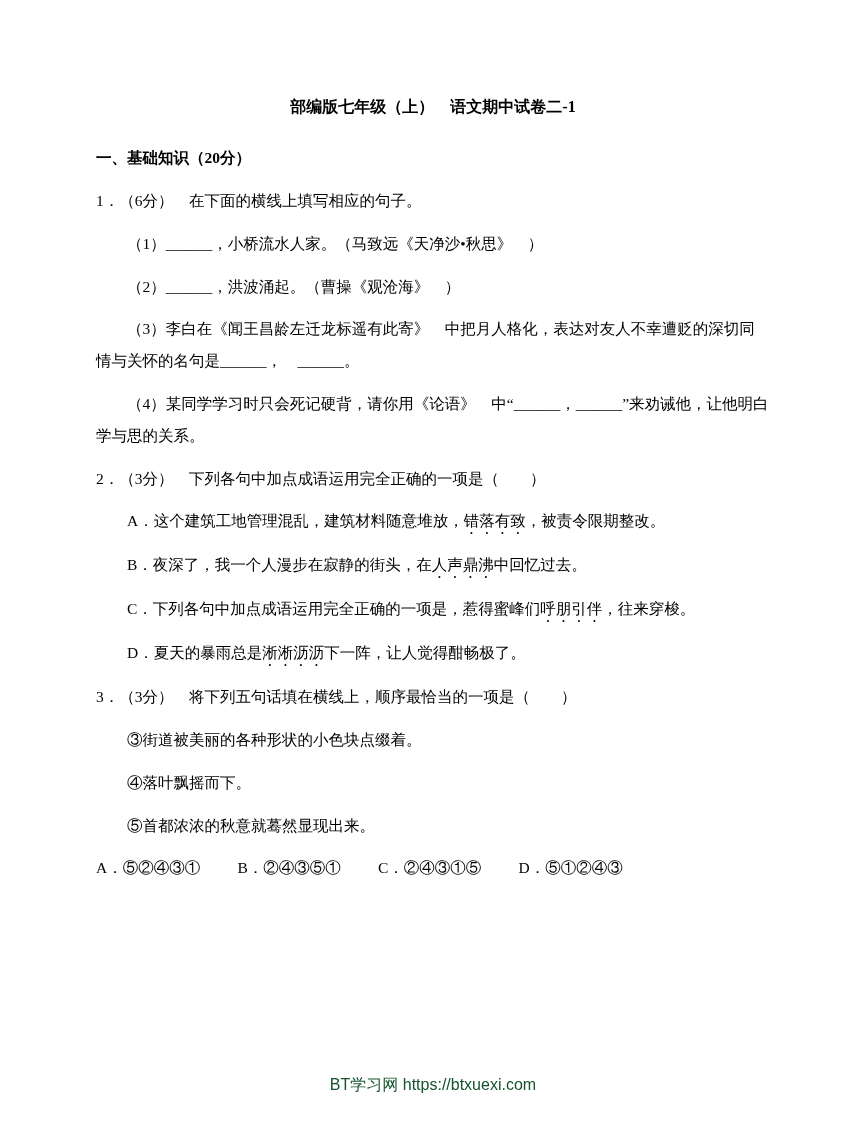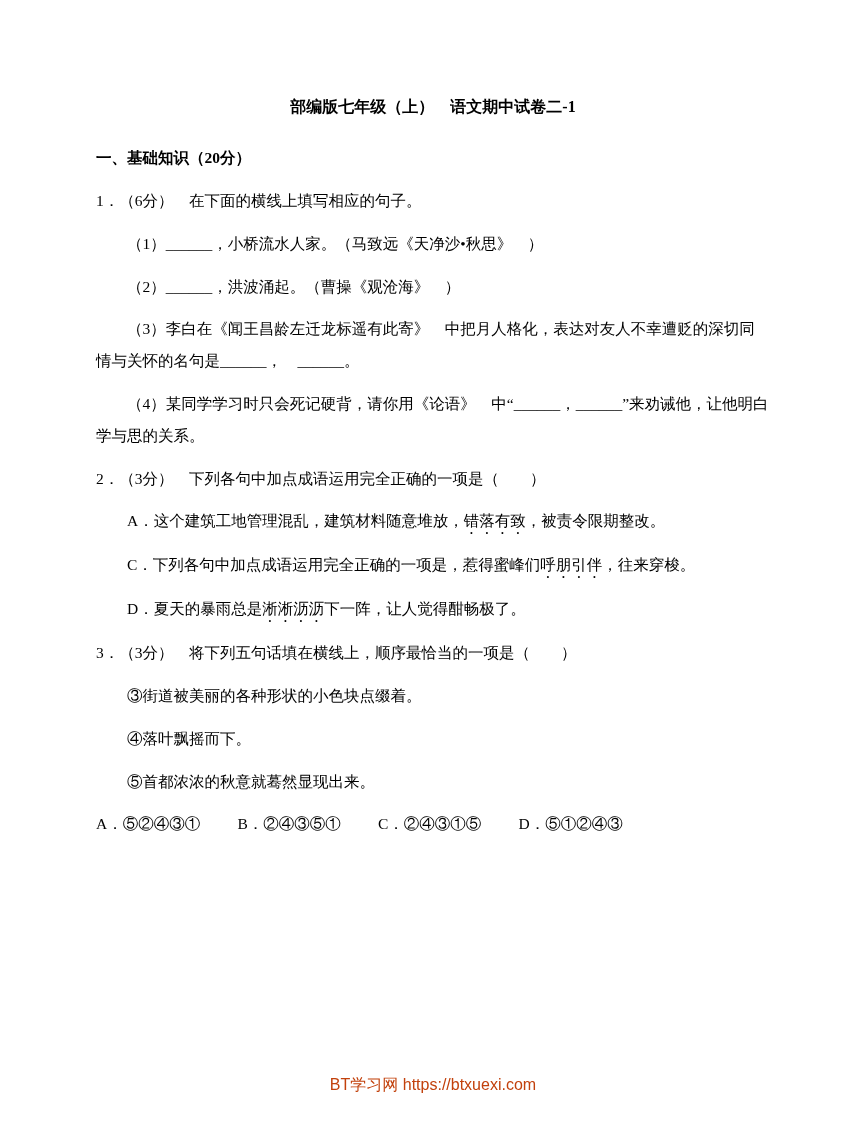--- a/index.html
+++ b/index.html
@@ -35,21 +35,21 @@
   }
   .answers { margin-top: 4px; }
   .answers span { margin-right: 2.4em; }
   .answers span:last-child { margin-right: 0; }
   .footer {
     position: absolute;
     left: 0;
     right: 0;
     bottom: 26px;
     text-align: center;
-    color: #c2410c;
+    color: #14532d;
     font-size: 16px;
     font-family: "Liberation Sans", "DejaVu Sans", sans-serif;
   }
 </style>
 </head>
 <body>
 
 <div class="page">
 
   <h1 class="doc-title">部编版七年级（上）　语文期中试卷二-1</h1>
@@ -58,20 +58,21 @@
   <p class="b">一、基础知识（20分）</p>
 
   <p>1．（6分）　在下面的横线上填写相应的句子。</p>
   <p class="ind1">（1）______，小桥流水人家。（马致远《天净沙•秋思》　）</p>
   <p class="ind1">（2）______，洪波涌起。（曹操《观沧海》　）</p>
   <p class="ind1">（3）李白在《闻王昌龄左迁龙标遥有此寄》　中把月人格化，表达对友人不幸遭贬的深切同情与关怀的名句是______，　______。</p>
   <p class="ind1">（4）某同学学习时只会死记硬背，请你用《论语》　中“______，______”来劝诫他，让他明白学与思的关系。</p>
 
   <p>2．（3分）　下列各句中加点成语运用完全正确的一项是（　　）</p>
   <p class="ind1"><span>A．这个建筑工地管理混乱，建筑材料随意堆放，</span><span class="em-dots">错落有致</span><span>，被责令限期整改。</span></p>
+  <p class="ind1"><span>B．夜深了，我一个人漫步在寂静的街头，在</span><span class="em-dots">人声鼎沸</span><span>中回忆过去。</span></p>
   <p class="ind1"><span>C．下列各句中加点成语运用完全正确的一项是，惹得蜜峰们</span><span class="em-dots">呼朋引伴</span><span>，往来穿梭。</span></p>
   <p class="ind1"><span>D．夏天的暴雨总是</span><span class="em-dots">淅淅沥沥</span><span>下一阵，让人觉得酣畅极了。</span></p>
 
   <p>3．（3分）　将下列五句话填在横线上，顺序最恰当的一项是（　　）</p>
   <p class="ind1">③街道被美丽的各种形状的小色块点缀着。</p>
   <p class="ind1">④落叶飘摇而下。</p>
   <p class="ind1">⑤首都浓浓的秋意就蓦然显现出来。</p>
 
   <p class="answers">
     <span>A．⑤②④③①</span><span>B．②④③⑤①</span><span>C．②④③①⑤</span><span>D．⑤①②④③</span>

